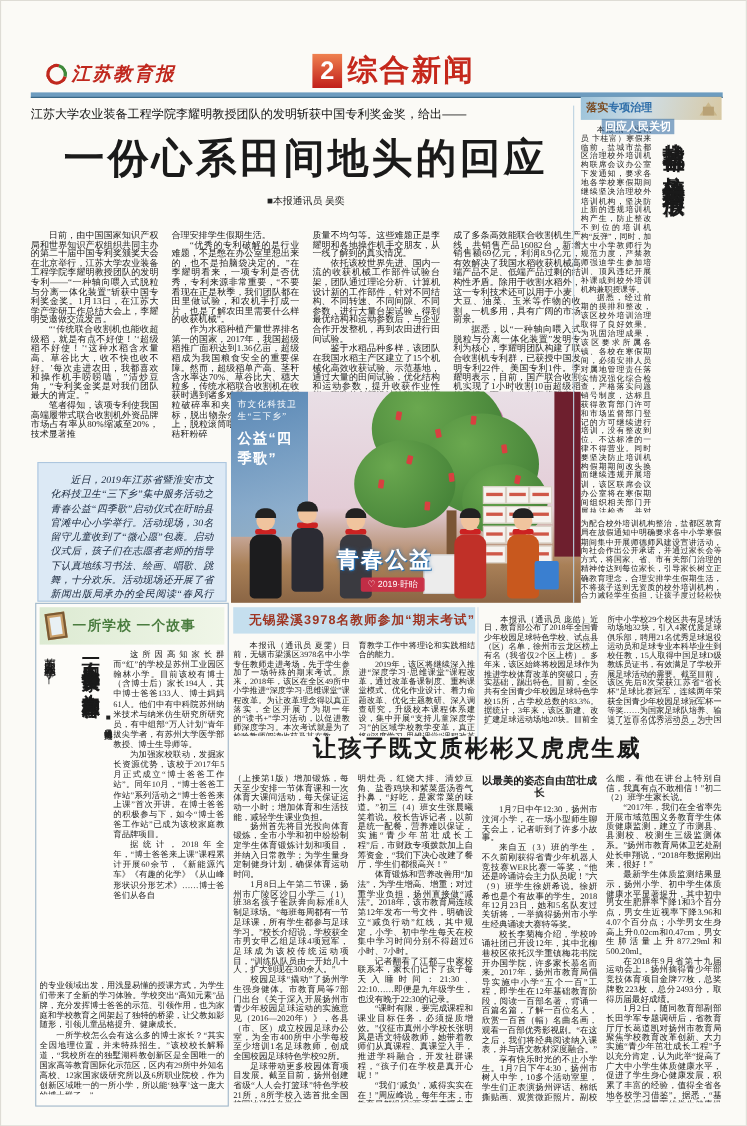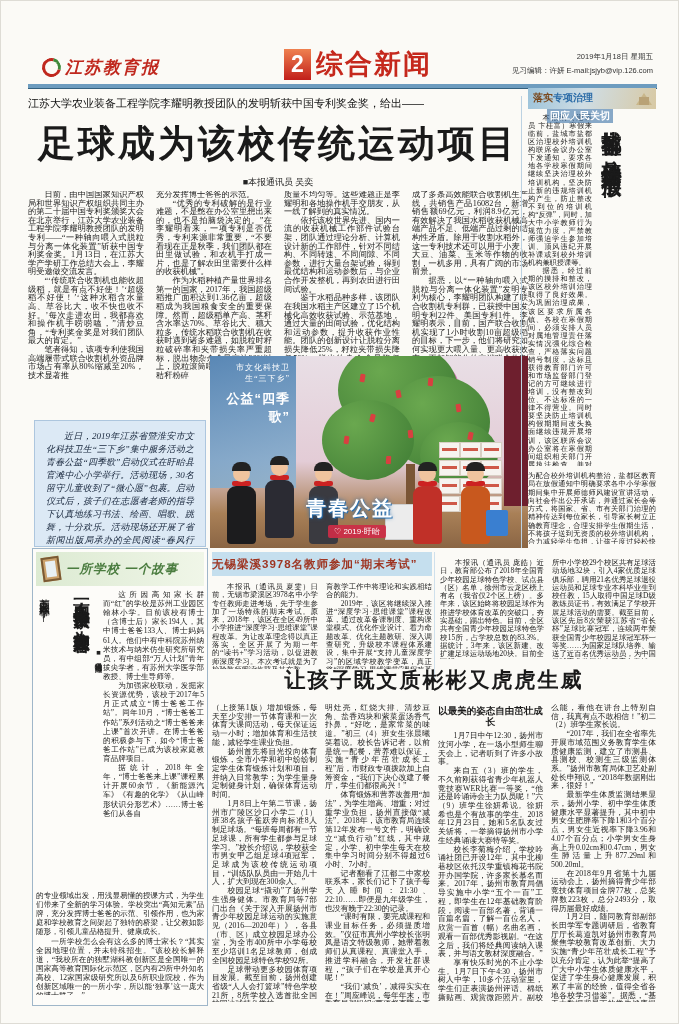--- a/index.html
+++ b/index.html
@@ -19,37 +19,37 @@
                  font-weight:900;font-size:27px;margin-left:5px;letter-spacing:2px;}
   .dateline{position:absolute;right:26px;top:50px;text-align:right;font-size:7.5px;color:#333;line-height:1.8;
             font-family:"Liberation Sans","DejaVu Sans",sans-serif;}
   .head-rule{position:absolute;left:28px;right:22px;top:84px;height:4px;background:#6d9cbf;border-bottom:1px solid #34617f;}
   
   .lead{position:absolute;left:28px;top:96px;width:500px;}
   .kicker{font-size:11px;font-family:"Liberation Sans","DejaVu Sans",sans-serif;color:#111;}
   .main-title{margin:8px 0 0;text-align:center;font-family:"Liberation Sans","DejaVu Sans",sans-serif;
               font-weight:900;font-size:37px;letter-spacing:3px;}
   .byline{margin-top:7px;text-align:center;font-size:9px;color:#222;}
-  .lead-cols{margin-top:2px;display:flex;height:188px;overflow:hidden;justify-content:space-between;}
+  .lead-cols{margin-top:21px;display:flex;gap:12px;height:188px;overflow:hidden;}
   .ncol{width:116px;font-size:8.2px;line-height:1.05;text-align:justify;overflow:hidden;}
   .ncol p,.nblock p{margin:0;text-indent:2em;}
   .cont p:first-child{text-indent:0;}
   
   .caption-box{position:absolute;left:34px;top:420px;width:172px;height:127px;background:#dce9f5;
                border:1px solid #adc6de;padding:9px 11px;box-sizing:border-box;}
   .caption-text{font-style:italic;font-size:9px;line-height:1.45;text-indent:2em;color:#15243a;text-align:justify;}
   .caption-credit{margin-top:3px;text-align:right;font-style:italic;font-size:9px;color:#15243a;padding-right:8px;}
   
   .photo{position:absolute;left:210px;top:356px;width:318px;height:192px;overflow:hidden;
          background:linear-gradient(180deg,#e9dfe6 0%,#e3ccd6 55%,#a98057 82%,#8a6544 100%);}
   .ph-curtain{position:absolute;right:0;top:0;width:24px;height:150px;background:#6e1f2e;}
   .ph-dancer{position:absolute;right:70px;top:12px;width:26px;height:40px;background:#c84b9e;
              border-radius:50% 50% 40% 60%/60% 40% 60% 40%;opacity:.7;}
-  .ph-banner{position:absolute;left:0;top:0;width:86px;height:132px;
-             background:linear-gradient(165deg,rgba(74,126,176,.9),rgba(140,180,210,.85));color:#fff;padding:6px;box-sizing:border-box;text-align:right;}
+  .ph-banner{position:absolute;left:0;top:0;width:70px;height:132px;
+             background:linear-gradient(165deg,rgba(74,126,176,.9),rgba(140,180,210,.85));color:#fff;padding:6px;box-sizing:border-box;}
   .ph-banner .b1{font-size:8px;letter-spacing:1px;}
   .ph-banner .b2{font-size:13px;font-weight:bold;margin-top:6px;letter-spacing:1px;
                  font-family:"Liberation Sans","DejaVu Sans",sans-serif;}
   .blob{position:absolute;border-radius:50%;background:radial-gradient(circle at 35% 30%,#6aa84f,#3d7a33);}
   .trunk{position:absolute;width:9px;height:46px;background:#7a5535;left:196px;top:108px;}
   .planter{position:absolute;left:175px;top:148px;width:52px;height:34px;background:#ececec;border:1px solid #cfcfcf;}
   .tag{position:absolute;width:5px;height:8px;background:#d84040;border-radius:1px;}
   .kid{position:absolute;bottom:4px;width:34px;}
   .kid .head{width:17px;height:17px;border-radius:50%;background:#f0c49e;margin:0 auto;position:relative;}
   .kid .head:before{content:"";position:absolute;top:-3px;left:-1px;right:-1px;height:9px;background:#222;border-radius:8px 8px 0 0;}
@@ -84,37 +84,37 @@
   .sb-bottom{margin-top:6px;height:72px;overflow:hidden;font-size:7.2px;line-height:1.15;text-align:justify;}
   .sb-bottom p{margin:0;text-indent:2em;}
   
   .school-box{position:absolute;left:32px;top:548px;width:176px;height:458px;border:1px solid #9fb6c9;
               box-sizing:border-box;padding:3px;background:#fdfcf9;}
   .ss-banner{height:34px;background:linear-gradient(90deg,#dcead2,#f0f6e8);display:flex;align-items:center;
              gap:6px;padding:0 6px;box-sizing:border-box;}
   .frame-icon{width:18px;height:24px;background:#caa06a;border:2px solid #7a5a34;box-sizing:border-box;
               transform:rotate(-8deg);position:relative;}
   .frame-icon:after{content:"";position:absolute;inset:2px;background:#e8f0f4;}
-  .ss-banner-text{font-style:italic;font-weight:bold;font-size:12.5px;color:#4a7c3f;letter-spacing:1px;}
+  .ss-banner-text{font-weight:bold;font-size:12.5px;color:#4a7c3f;letter-spacing:1px;}
   .ss-main{display:flex;margin-top:4px;height:298px;overflow:hidden;}
   .ss-kicker{writing-mode:vertical-rl;font-size:10.5px;width:16px;letter-spacing:1px;
              font-family:"Liberation Sans","DejaVu Sans",sans-serif;}
   .ss-title{writing-mode:vertical-rl;margin:0;width:38px;font-family:"Liberation Sans","DejaVu Sans",sans-serif;
             font-weight:900;font-size:16.5px;line-height:1.05;letter-spacing:1px;}
   .ss-byline{writing-mode:vertical-rl;font-size:7.5px;width:13px;padding-top:58px;color:#222;}
   .ss-body{flex:1;font-size:7.6px;line-height:1.2;text-align:justify;overflow:hidden;}
   .ss-body p{margin:0;text-indent:2em;}
   .ss-bottom{margin-top:3px;height:104px;overflow:hidden;font-size:7.6px;line-height:1.2;text-align:justify;}
   .ss-bottom p{margin:0;text-indent:2em;}
   
   .brief{position:absolute;top:552px;}
   .brief.wuxi{left:212px;width:220px;}
   .brief.xuzhou{left:440px;width:216px;}
   .blue-head{height:24px;background:#c5dfee;color:#9e3522;font-family:"Liberation Sans","DejaVu Sans",sans-serif;
-             font-weight:900;font-size:11.5px;text-align:left;line-height:24px;letter-spacing:1px;}
+             font-weight:900;font-size:11.5px;text-align:right;line-height:24px;letter-spacing:1px;}
   .cols2{display:flex;gap:8px;margin-top:7px;overflow:hidden;}
   .wuxi .cols2{height:86px;}
   .xuzhou .cols2{height:100px;}
   .cols2 .bcol{flex:1;font-size:7.4px;line-height:1.12;text-align:justify;overflow:hidden;}
   .bcol p{margin:0;text-indent:2em;}
   .mid-divider{position:absolute;left:434px;top:552px;width:1px;height:128px;background:#cfe0ec;}
   
   .yangzhou{position:absolute;left:212px;top:666px;width:444px;}
   .yz-title{margin:0;text-align:center;font-family:"Liberation Sans","DejaVu Sans",sans-serif;
             font-weight:900;font-size:21px;letter-spacing:2px;}
@@ -130,38 +130,34 @@
 <div class="page">
 
   <div class="masthead">
     <span class="logo-mark"></span>
     <span class="masthead-text">江苏教育报</span>
   </div>
   <div class="section-head">
     <span class="num-box">2</span>
     <span class="section-title">综合新闻</span>
   </div>
-  <div class="dateline">
-    <div>2019年1月18日 星期五</div>
-    <div>见习编辑：许妍 E-mail:jsjyb@vip.126.com</div>
-  </div>
   <div class="head-rule"></div>
 
   <article class="lead">
     <div class="kicker">江苏大学农业装备工程学院李耀明教授团队的发明斩获中国专利奖金奖，给出——</div>
-    <h1 class="main-title">足球成为该校传统运动项目</h1>
+    <h1 class="main-title">一份心系田间地头的回应</h1>
     <div class="byline">■本报通讯员 吴奕</div>
     <div class="lead-cols">
       <div class="ncol">
           <p>日前，由中国国家知识产权局和世界知识产权组织共同主办的第二十届中国专利奖颁奖大会在北京举行，江苏大学农业装备工程学院李耀明教授团队的发明专利——“一种轴向喂入式脱粒与分离一体化装置”斩获中国专利奖金奖。1月13日，在江苏大学产学研工作总结大会上，李耀明受邀做交流发言。</p>
           <p>“‘传统联合收割机也能收超级稻，就是有点不好使！’‘超级稻不好使！’‘这种水稻含水量高、草谷比大，收不快也收不好。’每次走进农田，我都喜欢和操作机手唠唠嗑，”清炒豆角，“专利奖金奖是对我们团队最大的肯定。”</p>
           <p>笔者得知，该项专利使我国高端履带式联合收割机外资品牌市场占有率从80%缩减至20%，技术显著推</p>
         </div>
       <div class="ncol cont">
-          <p>充分发挥博士爸爸的示范。</p>
+          <p>合理安排学生假期生活。</p>
           <p>“优秀的专利破解的是行业难题，不是憋在办公室里想出来的，也不是拍脑袋决定的。”在李耀明看来，一项专利是否优秀，专利来源非常重要，“不要看现在正是秋季，我们团队都在田里做试验，和农机手打成一片，也是了解农田里需要什么样的收获机械”。</p>
           <p>作为水稻种植产量世界排名第一的国家，2017年，我国超级稻推广面积达到1.36亿亩，超级稻成为我国粮食安全的重要保障。然而，超级稻单产高、茎秆含水率达70%、草谷比大、穗大粒多，传统水稻联合收割机在收获时遇到诸多难题，如脱粒时籽粒破碎率和夹带损失率严重超标，脱出物杂余含量高达30%以上，脱粒滚筒喂入口容易堵塞，秸秆粉碎</p>
         </div>
       <div class="ncol cont">
           <p>质量不均匀等。这些难题正是李耀明和各地操作机手交朋友，从一线了解到的真实情况。</p>
           <p>依托该校世界先进、国内一流的收获机械工作部件试验台架，团队通过理论分析、计算机设计新的工作部件，针对不同结构、不同转速、不同间隙、不同参数，进行大量台架试验，得到最优结构和运动参数后，与企业合作开发整机，再到农田进行田间试验。</p>
           <p>鉴于水稻品种多样，该团队在我国水稻主产区建立了15个机械化高效收获试验、示范基地，通过大量的田间试验，优化结构和运动参数，提升收获作业性能。团队的创新设计让脱粒分离损失降低25%，籽粒夹带损失降低50%，脱出物杂余含量降低20%。</p>
           <p>目前，专利技术已在多个履带式联合收割机龙头企业得到应用，共建</p>
         </div>
       <div class="ncol cont">

